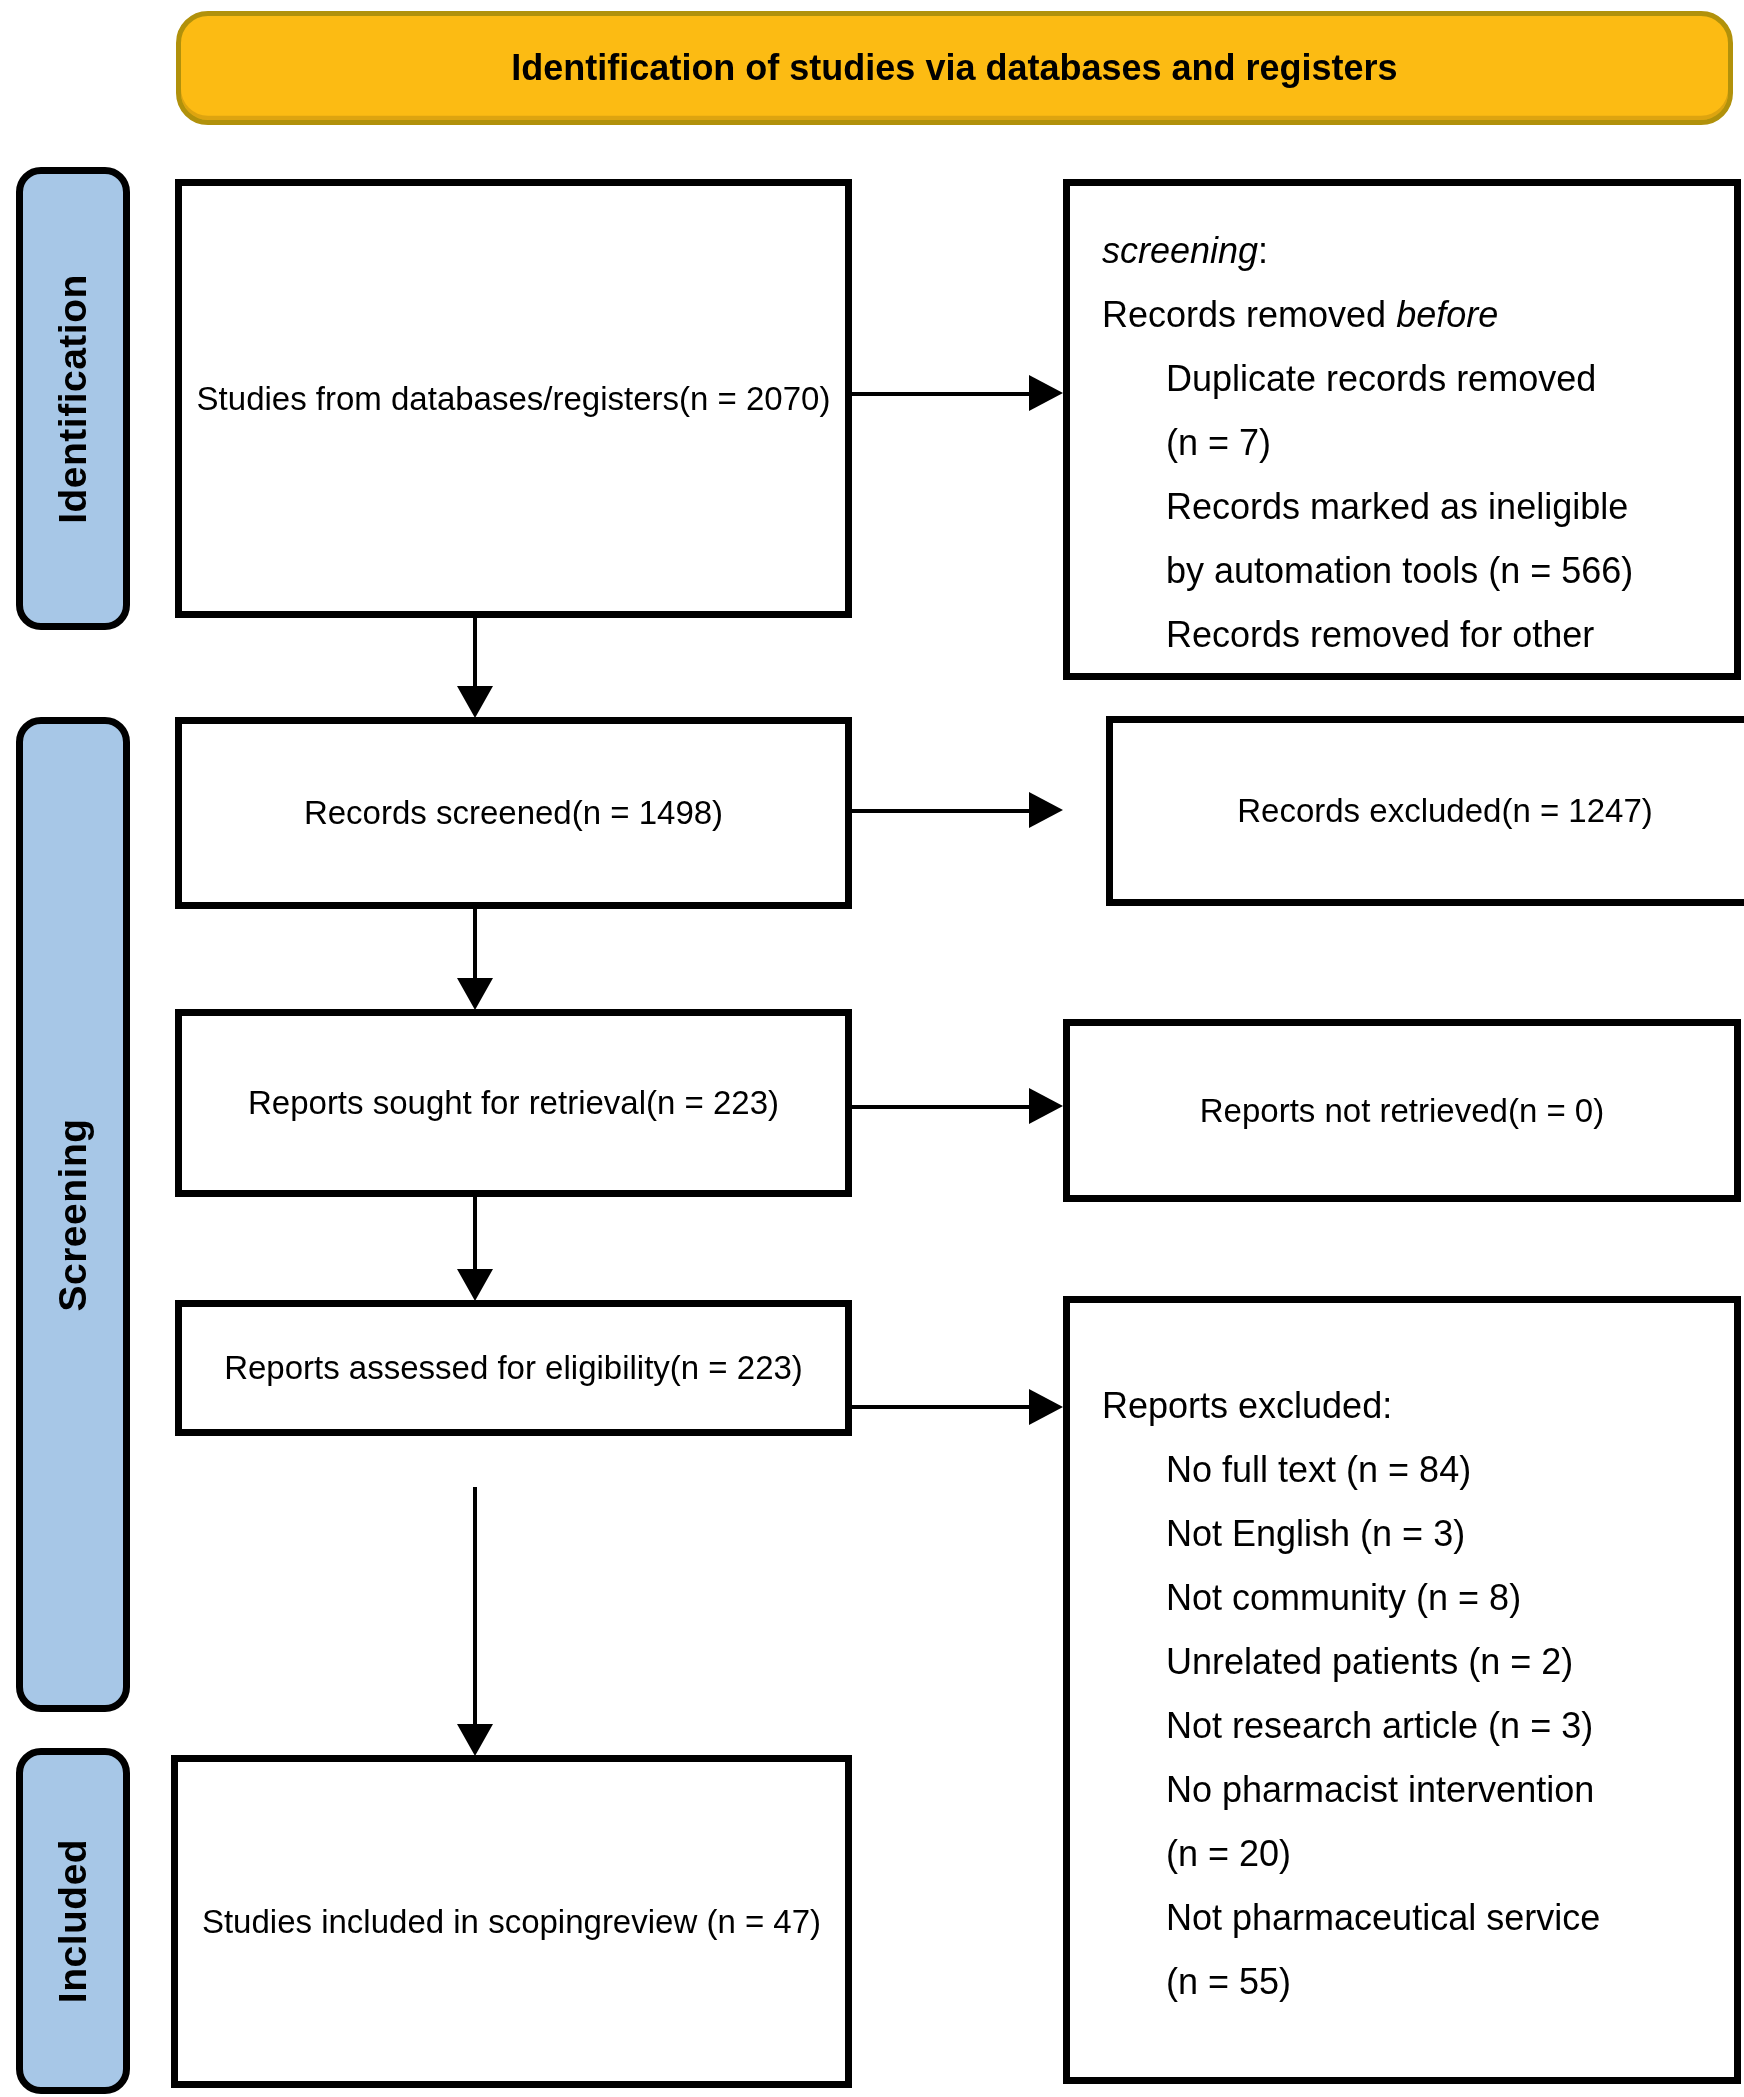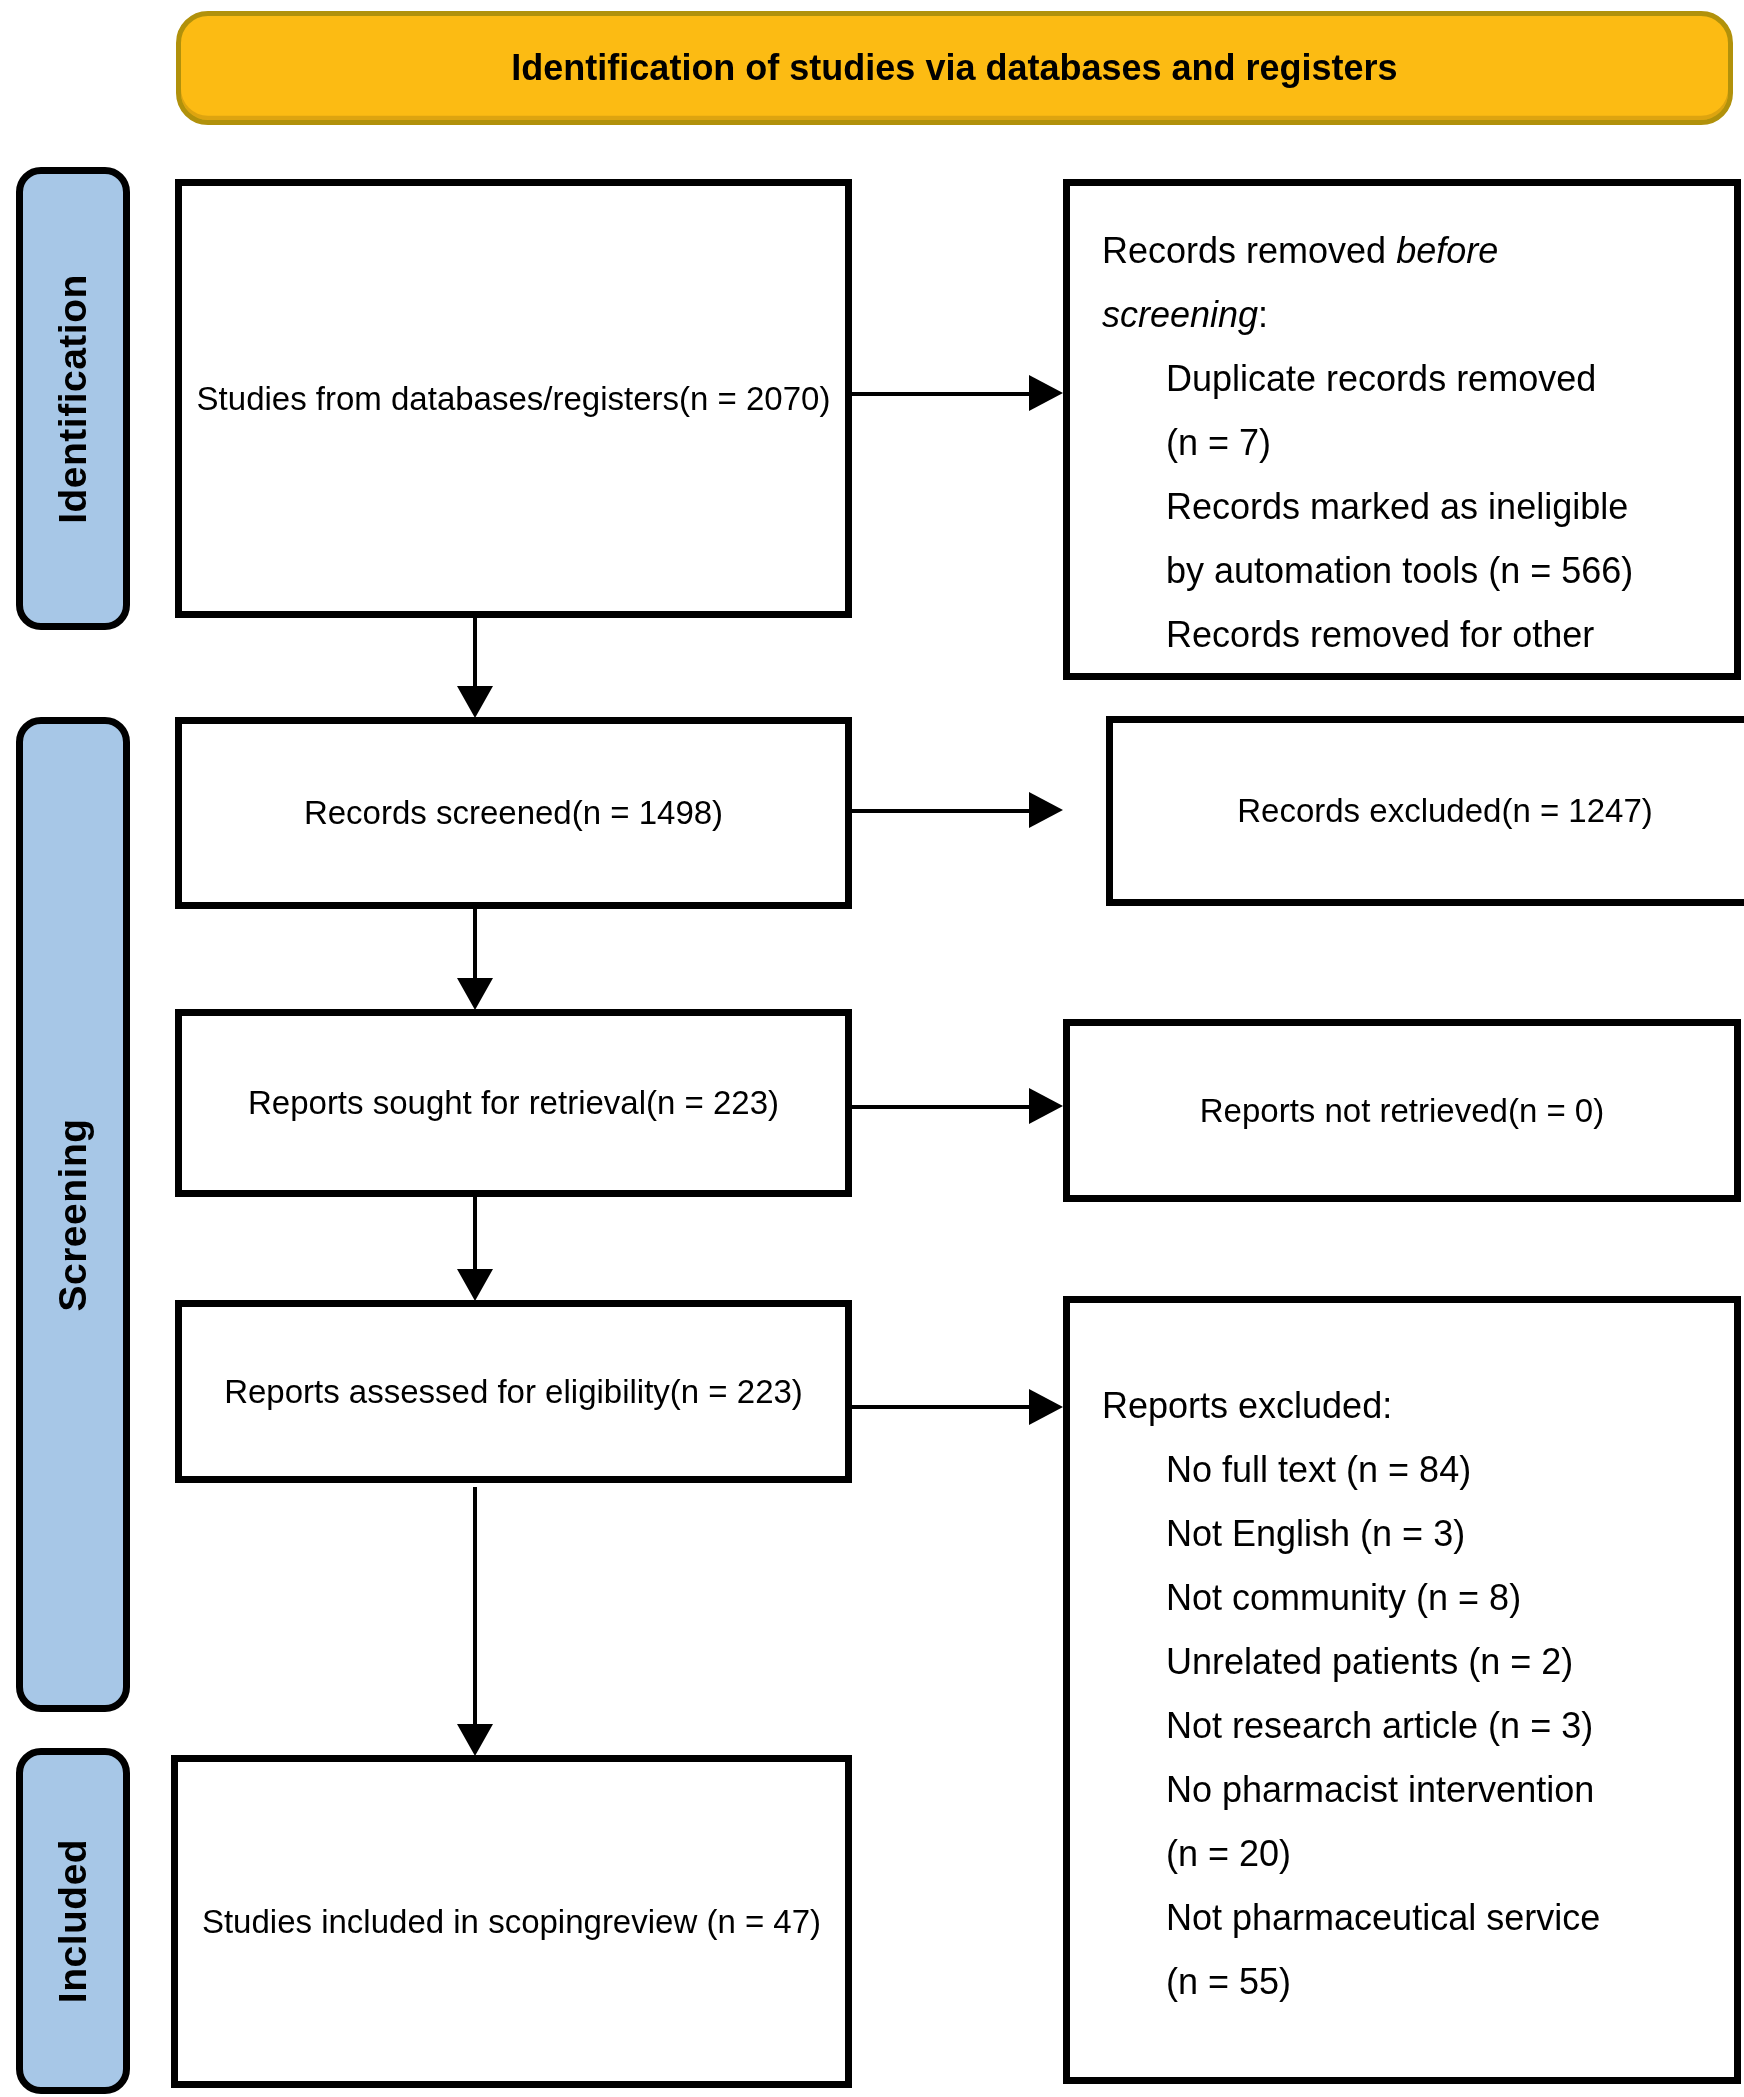--- a/index.html
+++ b/index.html
@@ -85,36 +85,36 @@
   <div class="box center-box" style="left:175px;top:717px;width:677px;height:192px;">
     <div>Records screened</div>
     <div>(n = 1498)</div>
   </div>
 
   <div class="box center-box" style="left:175px;top:1009px;width:677px;height:188px;">
     <div>Reports sought for retrieval</div>
     <div>(n = 223)</div>
   </div>
 
-  <div class="box center-box" style="left:175px;top:1300px;width:677px;height:183px;">
+  <div class="box center-box" style="left:175px;top:1300px;width:677px;height:136px;">
     <div>Reports assessed for eligibility</div>
     <div>(n = 223)</div>
   </div>
 
   <div class="box center-box" style="left:171px;top:1755px;width:681px;height:333px;">
     <div>Studies included in scoping</div>
     <div>review (n = 47)</div>
   </div>
 
   <div class="box listbox" style="left:1063px;top:179px;width:678px;height:501px;padding-top:33px;">
     <div class="hline">
-      <span>Records removed </span><span class="it">before</span>
+      <span class="it">screening</span><span>:</span>
     </div>
     <div class="hline">
-      <span class="it">screening</span><span>:</span>
+      <span>Records removed </span><span class="it">before</span>
     </div>
     <div class="iline">Duplicate records removed</div>
     <div class="iline">(n = 7)</div>
     <div class="iline">Records marked as ineligible</div>
     <div class="iline">by automation tools (n = 566)</div>
     <div class="iline">Records removed for other</div>
   </div>
 
   <div class="box center-box" style="left:1063px;top:716px;width:678px;height:190px;margin-left:43px;">
     <div>Records excluded</div>

